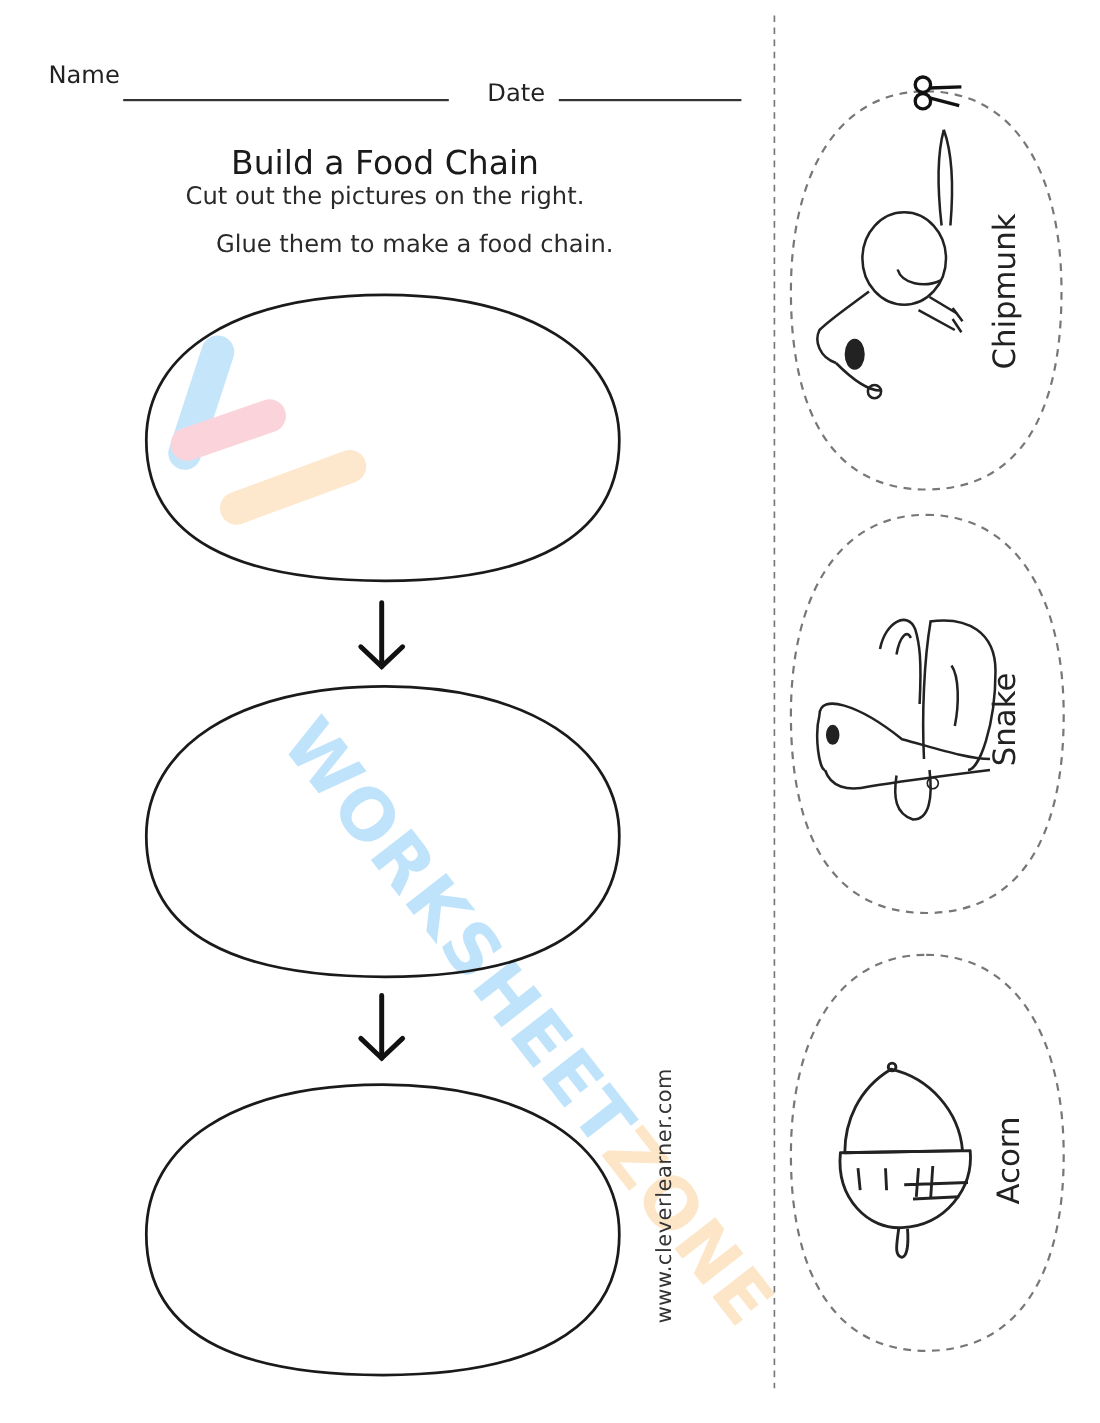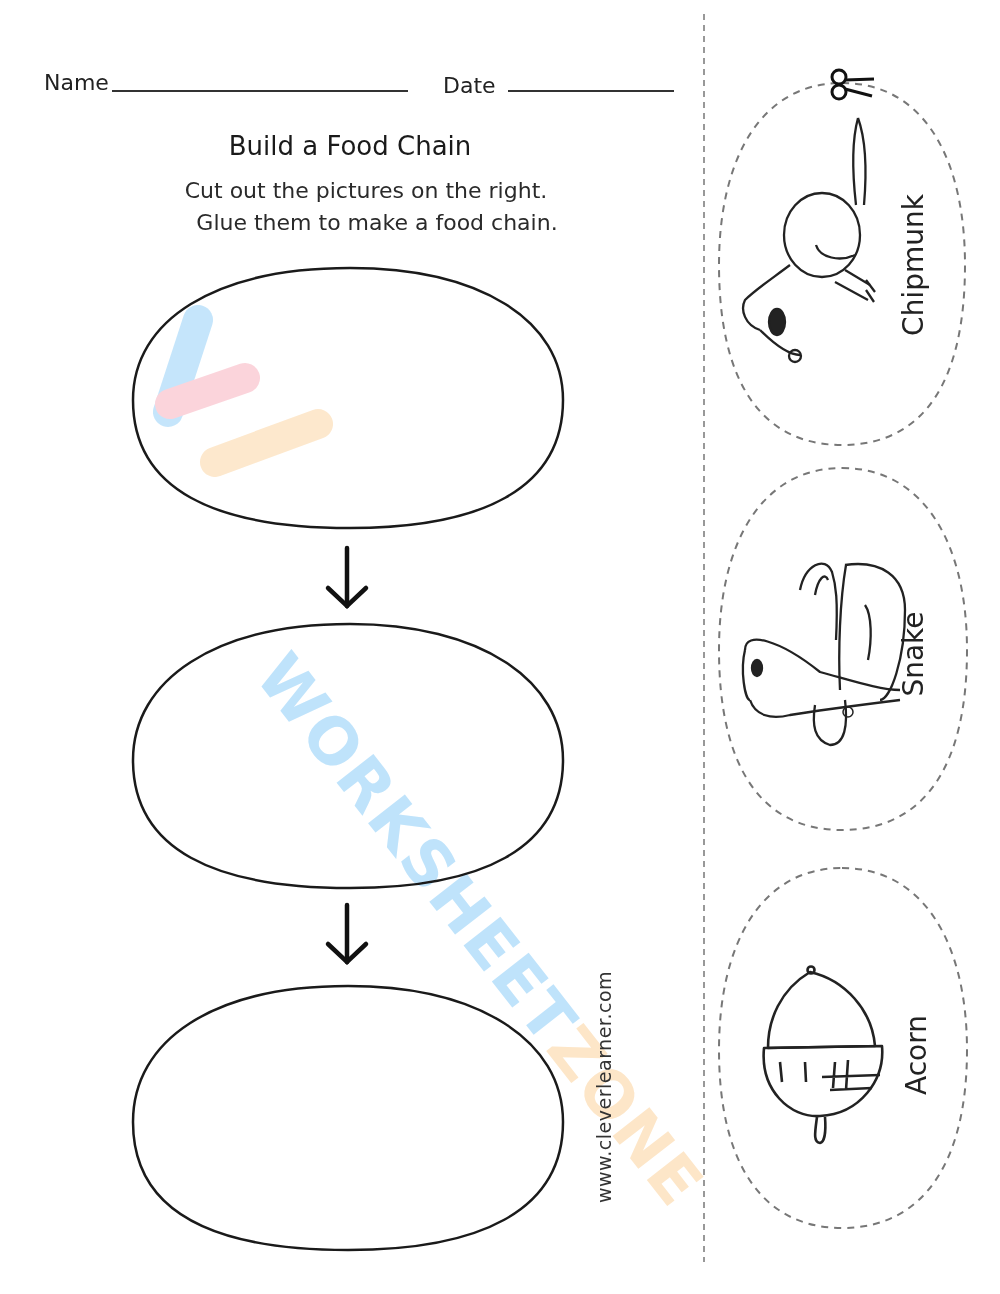--- a/index.html
+++ b/index.html
@@ -1,39 +1,39 @@
 <!DOCTYPE html>
 <html><head>
   <meta charset="utf-8">
   <style>
     html, body { margin: 0; padding: 0; background: #ffffff; }
     body { width: 1000px; height: 1294px; position: relative; overflow: hidden;
            font-family: "DejaVu Sans", "Liberation Sans", sans-serif; color: #1a1a1a; }
     .abs { position: absolute; }
     .label { font-size: 22px; color: #222; }
     .line { position: absolute; border-bottom: 2px solid #333; height: 0; }
-    .title { font-size: 26px; color: #1a1a1a; text-align: center; width: 700px; left: 0; }
+    .title { font-size: 30px; color: #1a1a1a; text-align: center; width: 700px; left: 0; }
     .instr { font-size: 22px; color: #2a2a2a; text-align: center; width: 700px; left: 0; line-height: 30px; }
     .vert-text { position: absolute; transform-origin: center center; transform: rotate(-90deg);
                  white-space: nowrap; text-align: center; }
     .card-label { font-size: 28px; color: #222; }
     .site { font-size: 19px; color: #333; letter-spacing: 0.5px; }
     svg { position: absolute; left: 0; top: 0; overflow: visible; }
     .watermark { font-size: 64px; font-weight: bold; letter-spacing: 2px; white-space: nowrap; }
   </style>
 </head>
 <body>
 
-<div class="abs label" style="left:44px; top:70px;">Name</div>
+<div class="abs label" style="left:44px; top:56px;">Name</div>
 <div class="line" style="left:112px; top:90px; width:296px;"></div>
 <div class="abs label" style="left:443px; top:73px;">Date</div>
 <div class="line" style="left:508px; top:90px; width:166px;"></div>
 
 <div class="abs title" style="top:131px;">Build a Food Chain</div>
-<div class="abs instr" style="top:176px;padding-left:16px;">Cut out the pictures on the right.</div>
+<div class="abs instr" style="top:164px;">Cut out the pictures on the right.</div>
 <div class="abs instr" style="top:208px;margin-left:27px;">Glue them to make a food chain.</div>
 
 <svg width="1000" height="1294">
   <g opacity="0.9">
     <line x1="198" y1="320" x2="168" y2="412" stroke="#bfe3fb" stroke-width="30" stroke-linecap="round"></line>
     <line x1="170" y1="404" x2="245" y2="378" stroke="#fbd0d8" stroke-width="30" stroke-linecap="round"></line>
     <line x1="215" y1="462" x2="318" y2="424" stroke="#fde6c8" stroke-width="30" stroke-linecap="round"></line>
   </g>
 </svg>
 

